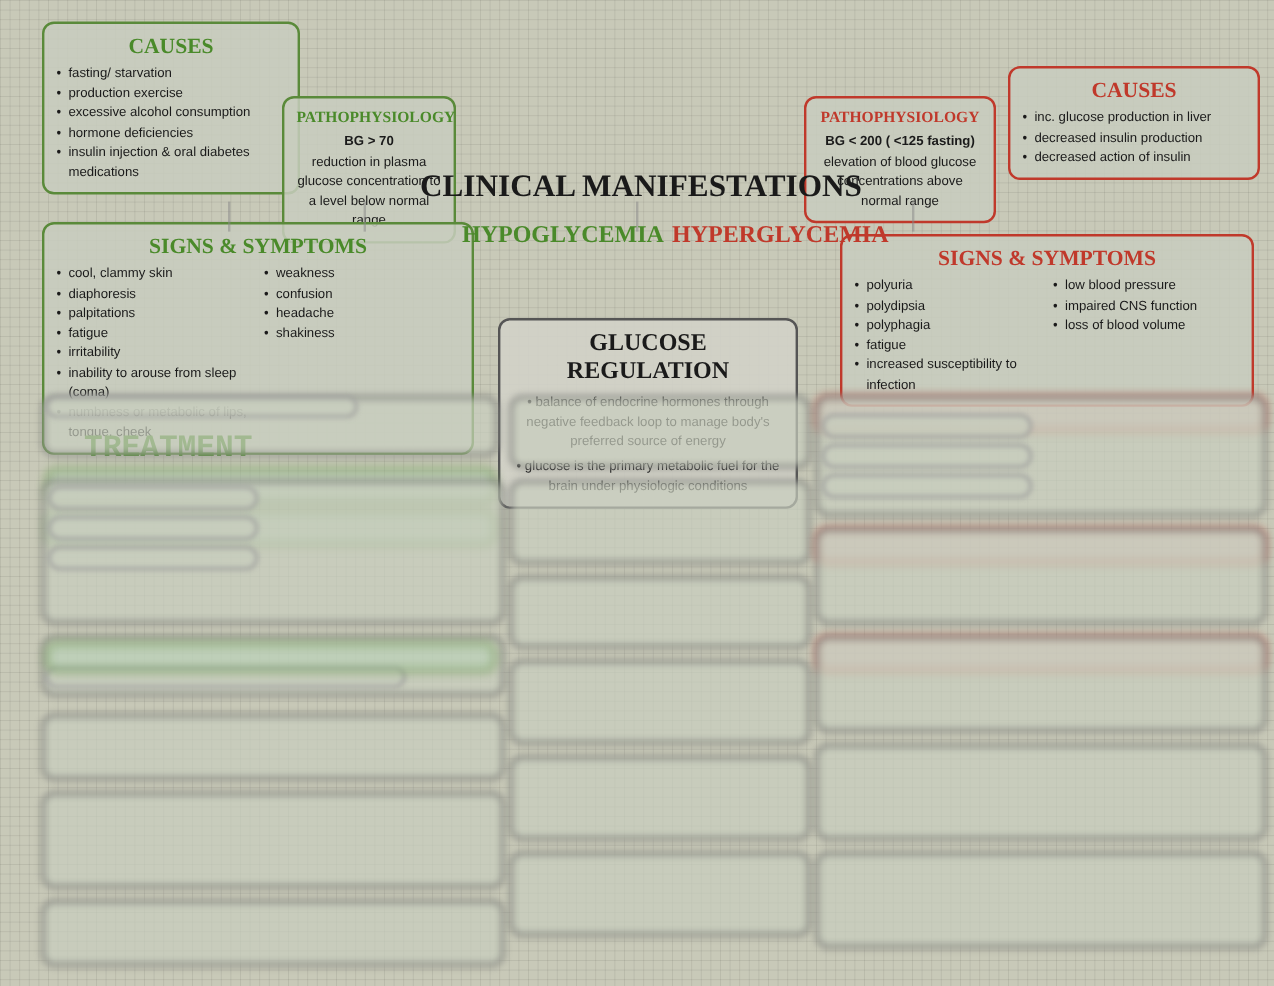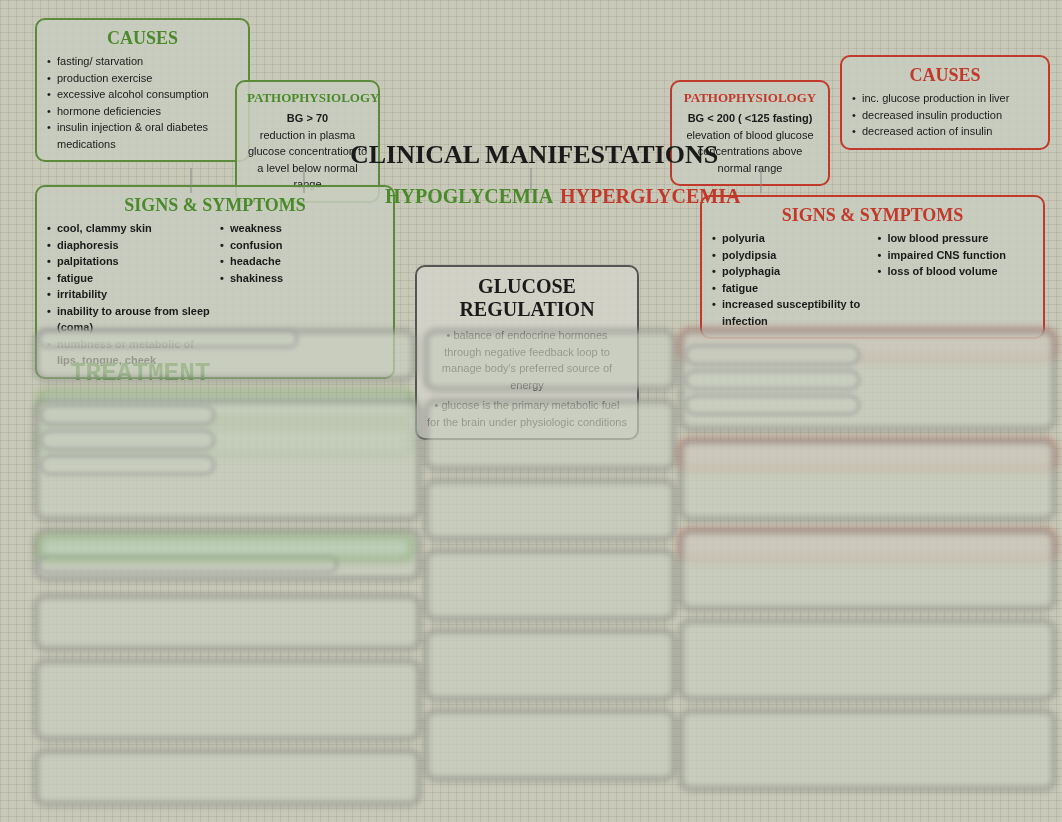--- a/index.html
+++ b/index.html
@@ -138,21 +138,20 @@
       font-family: Liberation Mono, monospace;
       position: absolute;
       top: 358px;
       left: 70px;
     }
 
     
     .two-col {
       display: flex;
       gap: 10px;
-      font-weight: bold;
     }
 
     .col {
       flex: 1;
     }
   </style>
 </head>
 <body>
 
 <div style="position:absolute; top:140px; left:350px; z-index:10;">
@@ -239,21 +238,21 @@
     <div class="col">
       <ul class="body-text">
         <li>low blood pressure</li>
         <li>impaired CNS function</li>
         <li>loss of blood volume</li>
       </ul>
     </div>
   </div>
 </div>
 
-<div class="card" style="top:265px; left:415px; width:224px; border-color:#555; background:rgba(210,210,200,0.9);">
+<div class="card" style="top:265px; left:415px; width:250px; border-color:#555; background:rgba(210,210,200,0.9);">
   <div class="glucose-title">GLUCOSE REGULATION</div>
   <div class="body-text center-text" style="margin-top:6px;">• balance of endocrine hormones through negative feedback loop to manage body's preferred source of energy</div>
   <div class="body-text center-text" style="margin-top:4px;">• glucose is the primary metabolic fuel for the brain under physiologic conditions</div>
 </div>
 
 <div class="treatment-title">TREATMENT</div>
 
 <div class="blurred-card" style="top:330px; left:35px; width:380px; height:50px; border-color:#666;"></div>
 <div class="blurred-card" style="top:330px; left:38px; width:260px; height:18px; border-color:#999; filter:blur(2px);"></div>
 

